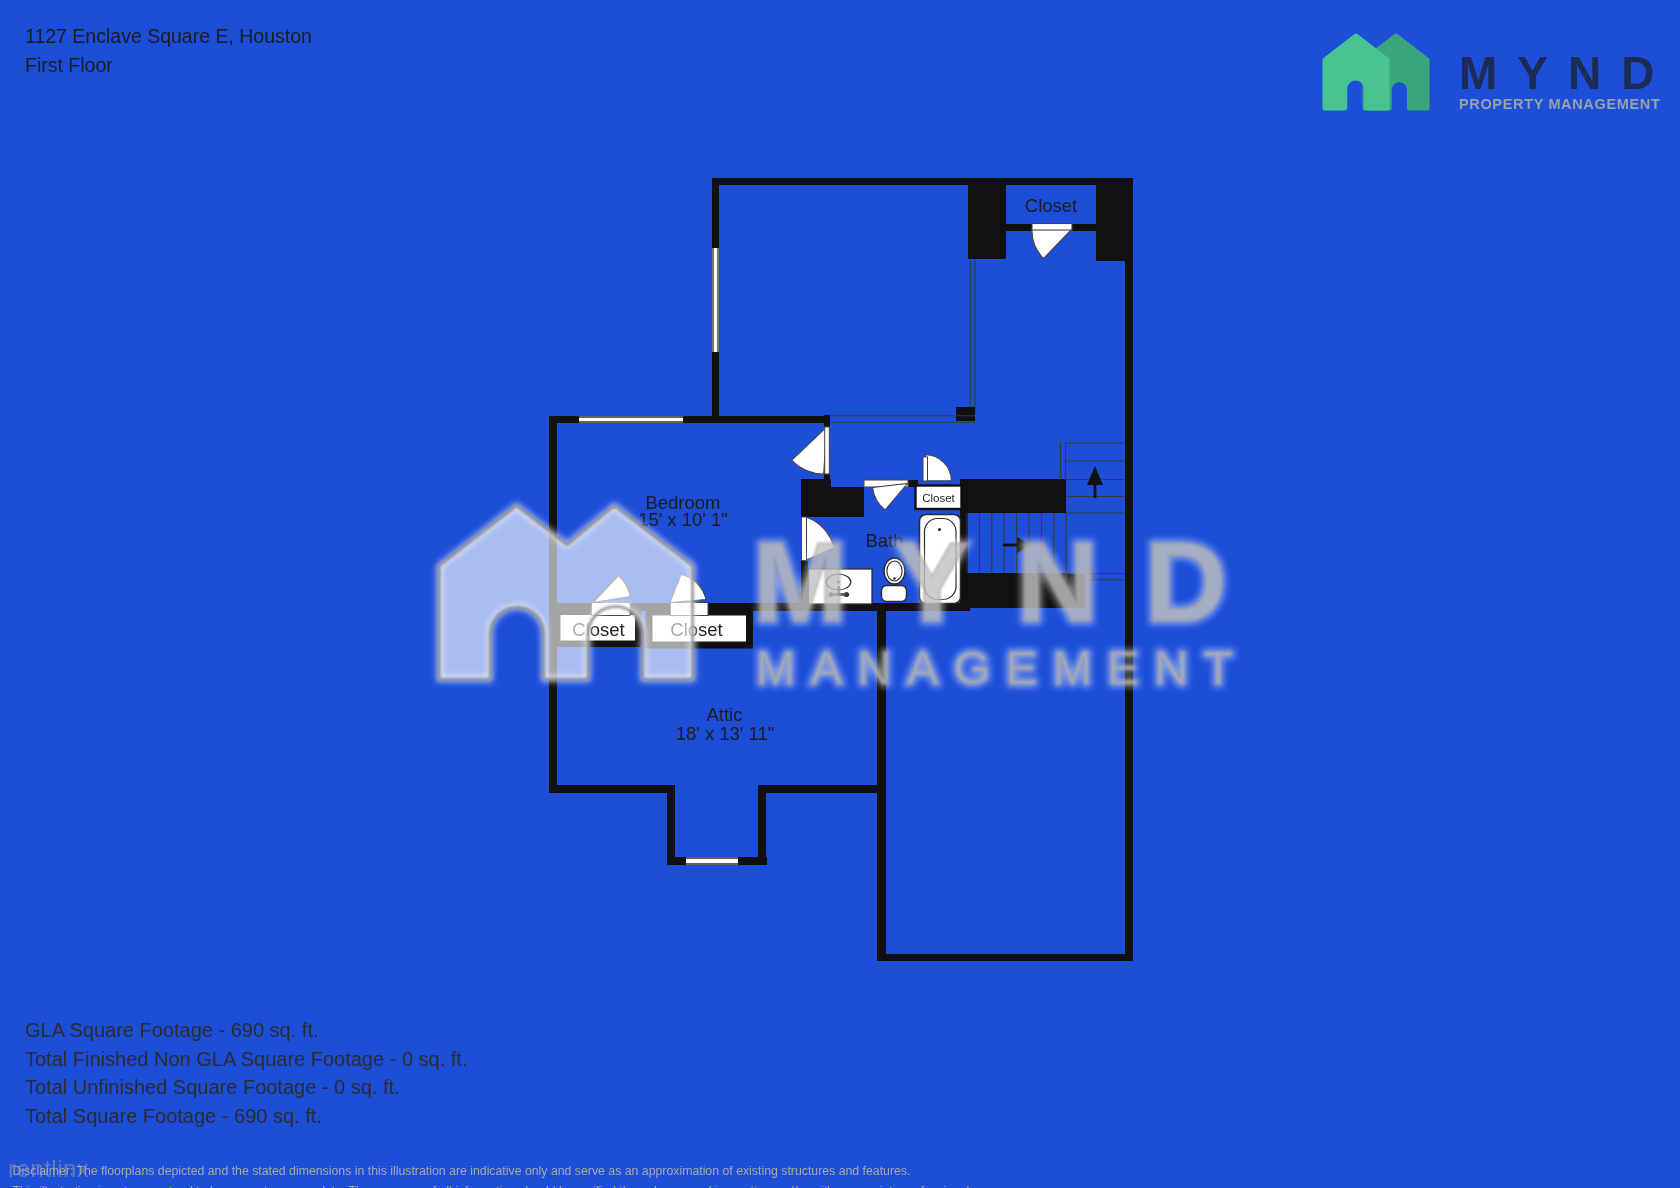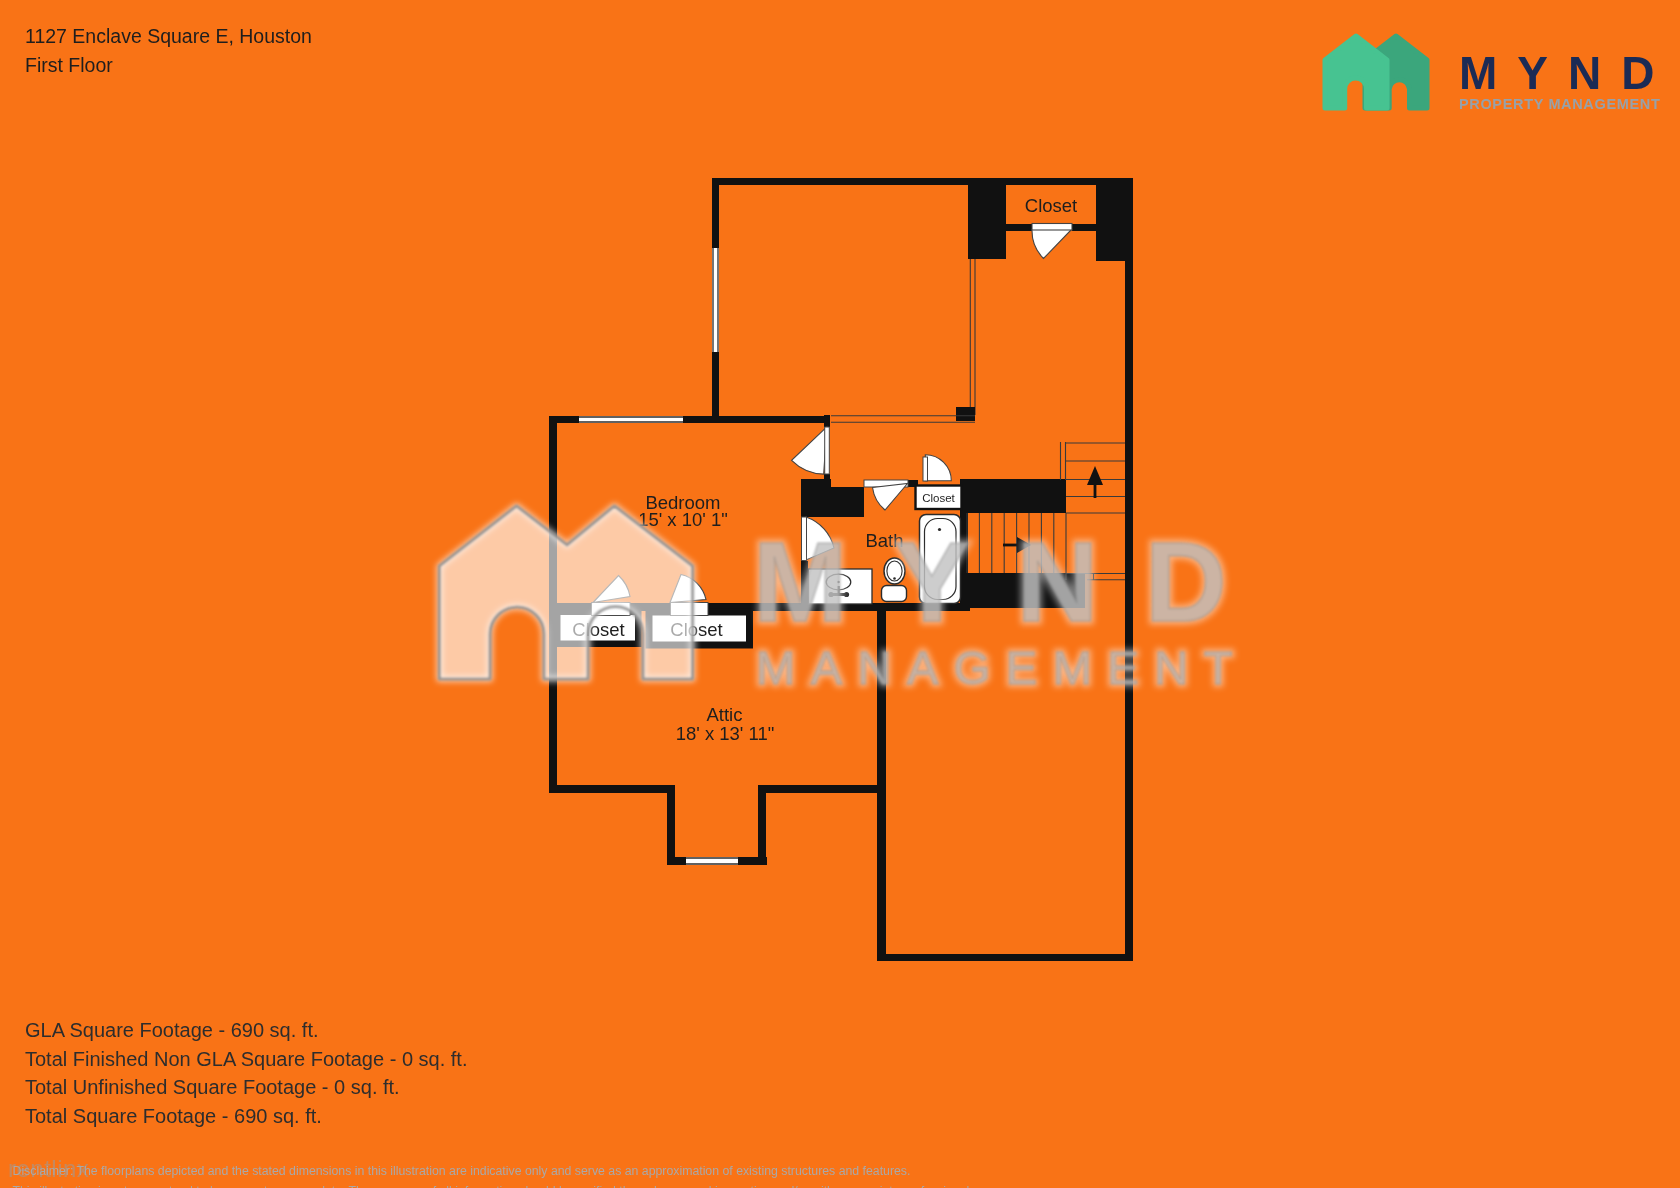--- a/index.html
+++ b/index.html
@@ -1,16 +1,16 @@
 <!DOCTYPE html>
 <html><head>
 <meta charset="utf-8">
 <style>
   html,body{margin:0;padding:0;background:#ffffff;}
-  #page{position:relative;width:1680px;height:1188px;overflow:hidden;background:#f97316;
+  #page{position:relative;width:1680px;height:1188px;overflow:hidden;background:#1d4ed8;
         font-family:"Liberation Sans", sans-serif;}
   svg{position:absolute;left:0;top:0;}
 </style>
 </head>
 <body>
 <div id="page">
 <svg width="1680" height="1188" viewBox="0 0 1680 1188">
   <defs>
     <filter id="wmblur" x="-30%" y="-30%" width="160%" height="160%">
       <feGaussianBlur stdDeviation="3.2"></feGaussianBlur>

